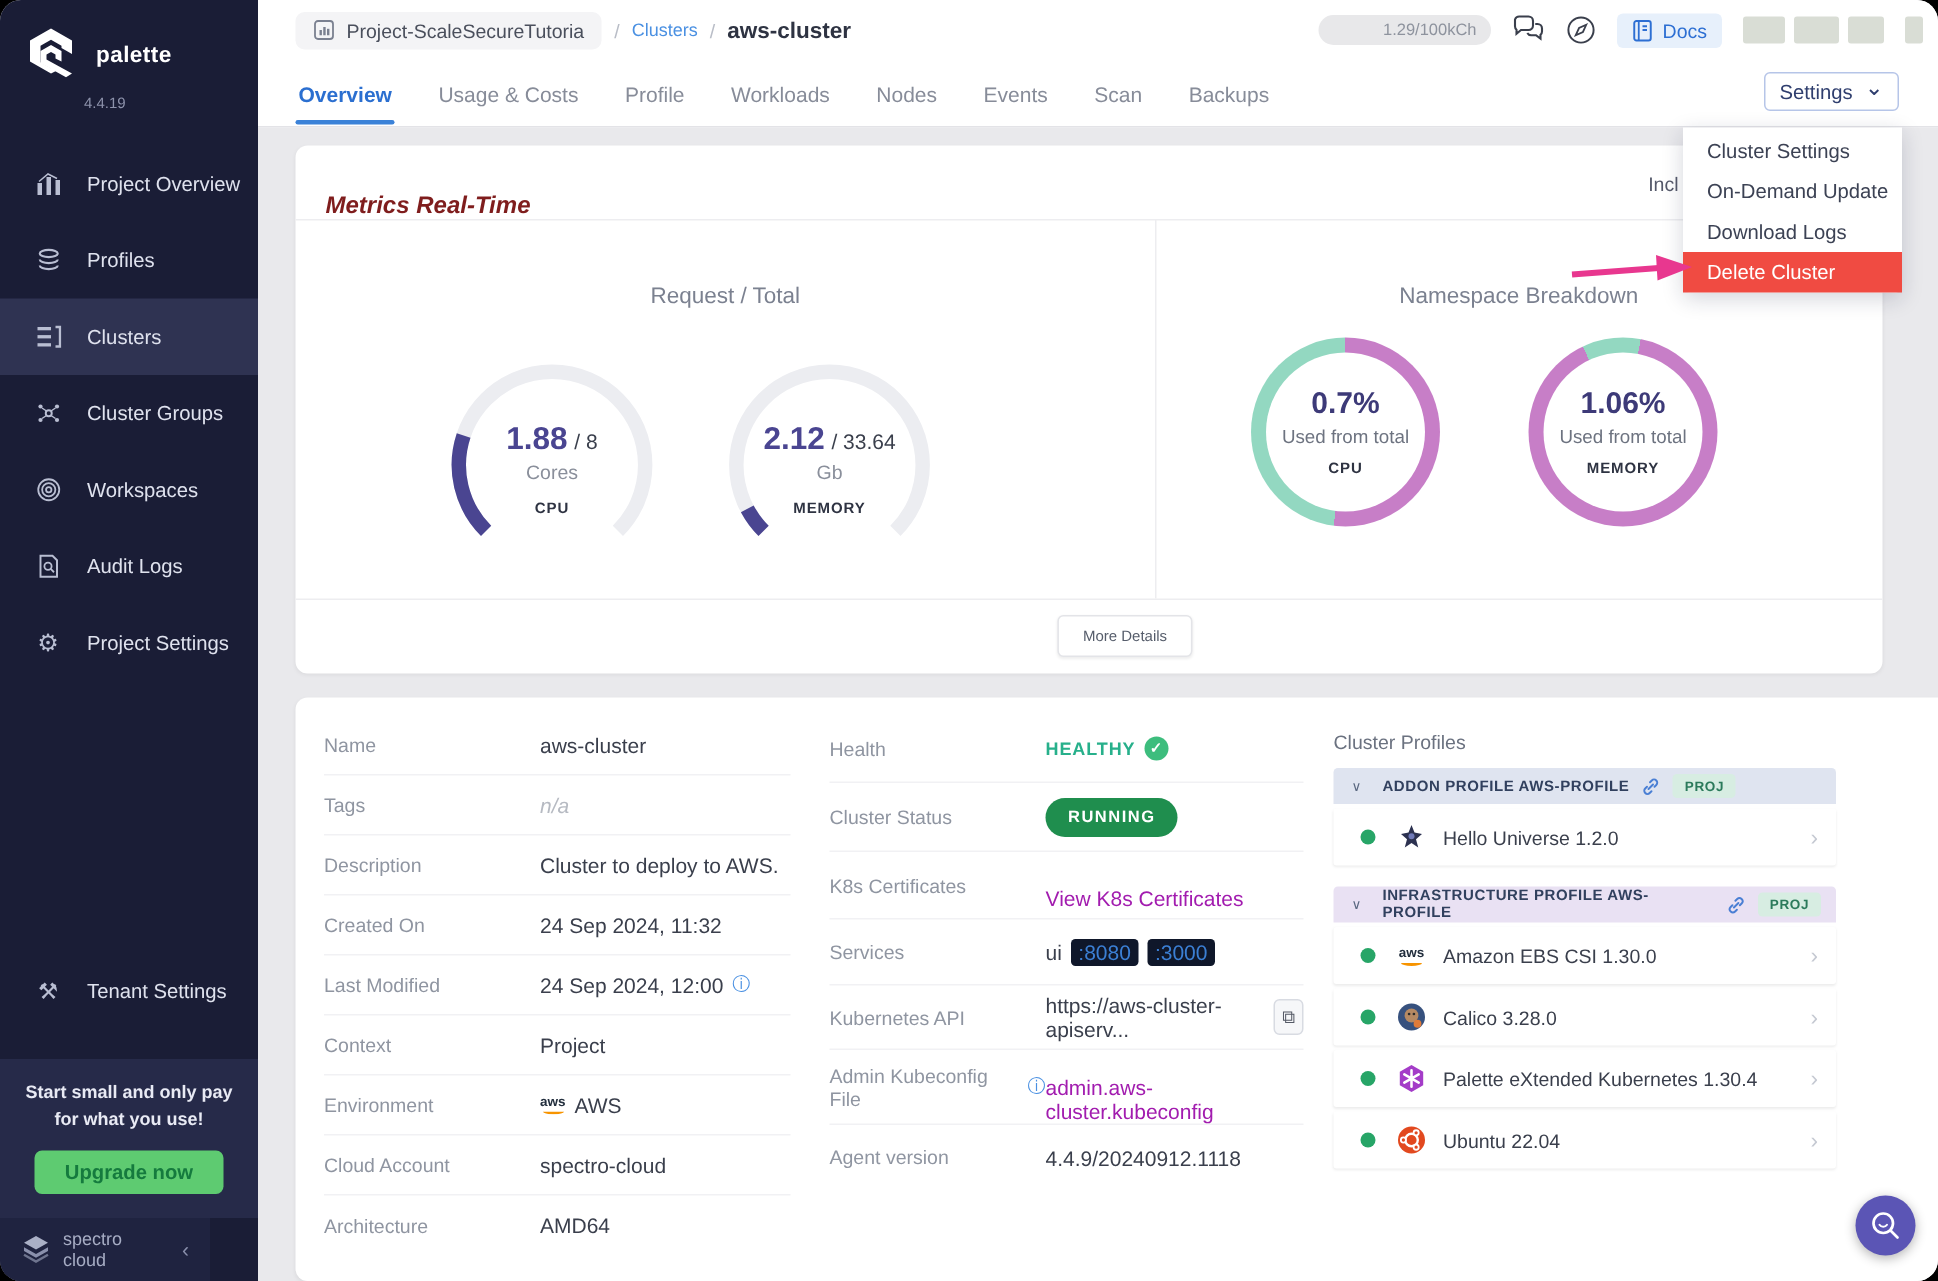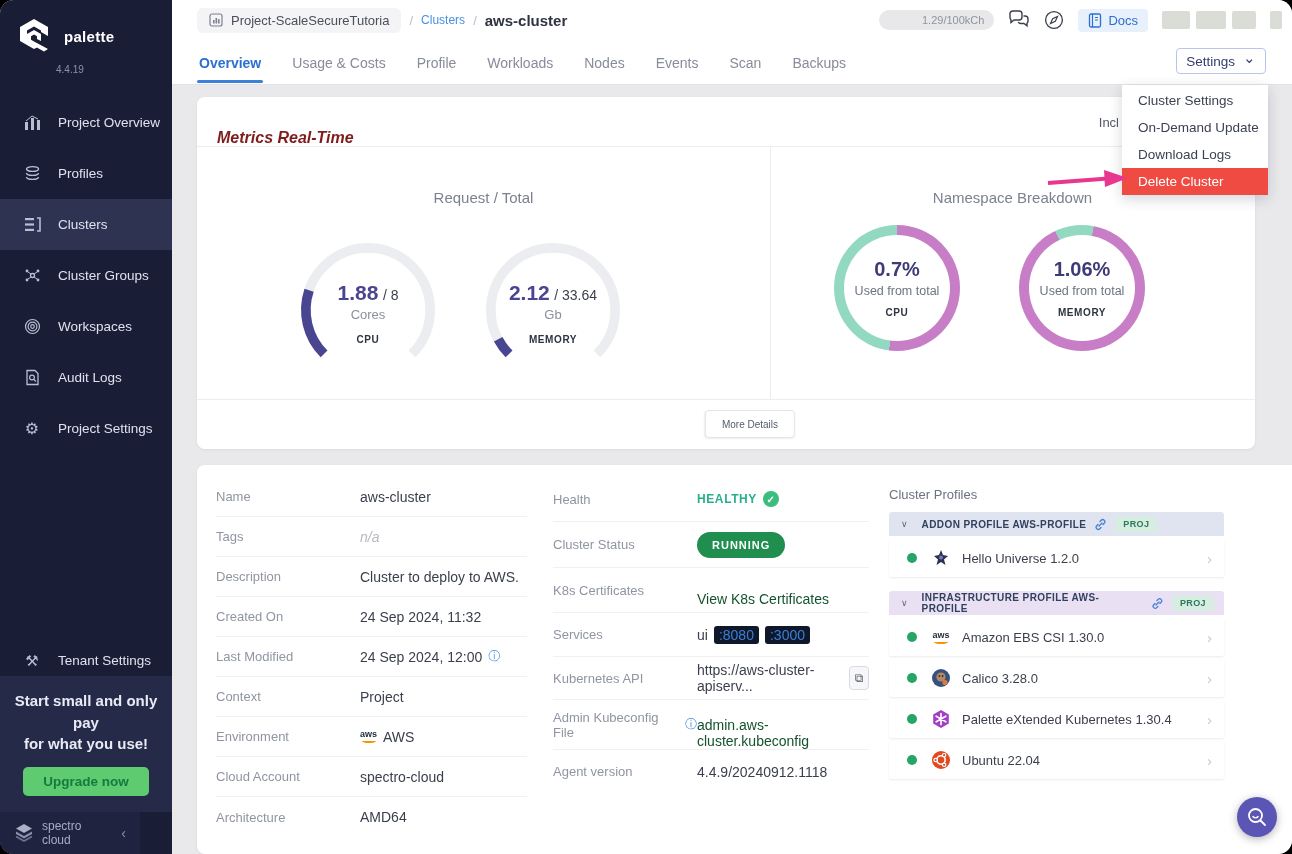--- a/index.html
+++ b/index.html
@@ -11,21 +11,21 @@
   .logo-row { display:flex; align-items:center; gap:10px; padding:16px 0 0 14px; }
   .logo-mark { width:40px; height:40px; }
   .logo-text { font-size:15px; font-weight:bold; color:#fff; letter-spacing:.3px; }
   .version { padding:8px 0 0 16px; font-size:10px; color:#8d92ab;margin-left:40px; }
   .nav { margin-top:22px; }
   .nav-item { display:flex; align-items:center; gap:16px; height:51px; padding-left:22px; cursor:pointer; color:#dfe2ee; font-size:13.5px; }
   .nav-item .ic { width:20px; height:20px; display:flex; align-items:center; justify-content:center; color:#b9bed2; }
   .nav-item.active { background:#2f3352; }
   .tenant { position:absolute; left:0; bottom:168px; width:172px; }
   .promo { position:absolute; left:0; bottom:42px; width:172px; background:#262a49; padding:14px 10px 16px; text-align:center; }
-  .promo-line { font-size:15px; font-weight:bold; color:#e8eaf4; line-height:1.45; }
+  .promo-line { font-size:12px; font-weight:bold; color:#e8eaf4; line-height:1.45; }
   .upgrade-btn { margin-top:12px; background:#5ecb71; color:#157a3e; border:none; border-radius:5px; padding:7px 20px; font-size:13.5px; font-weight:bold; cursor:pointer; font-family:inherit; }
   .side-footer { position:absolute; left:0; bottom:0; width:140px; height:42px; background:#1f2340; display:flex; align-items:center; padding:0 14px; gap:8px; }
   .brand-name { font-size:12px; color:#a7adc4; flex:1; }
   .collapse { color:#8a90ac; font-size:14px; cursor:pointer; }
 
   
   .header { position:absolute; left:172px; top:0; width:1120px; height:85px; background:#fff; border-bottom:1px solid #e3e3e7; z-index:10; }
   .crumbs { position:absolute; left:25px; top:0; height:40px; display:flex; align-items:center; gap:8px; }
   .crumb-pill { display:flex; align-items:center; gap:8px; background:#f4f4f6; border-radius:6px; padding:5px 12px; font-size:13px; color:#4a4f5c; cursor:pointer; }
   .crumb-sep { color:#b9bdc7; font-size:13px; }
@@ -76,21 +76,21 @@
   
   .details-card { position:absolute; left:197px; top:465px; width:1253px; height:389px; background:#fff; border-radius:8px; box-shadow:0 1px 3px rgba(0,0,0,.06); }
   .col { position:absolute; top:12px; }
   .col-left { left:19px; width:311px; }
   .col-mid { left:356px; width:316px; }
   .drow { display:flex; align-items:center; min-height:40px; border-bottom:1px solid #f1f1f4; }
   .drow:last-child { border-bottom:none; }
   .dlabel { width:144px; font-size:13px; color:#8f95a1; flex-shrink:0; display:flex; align-items:center; gap:5px; }
   .dvalue { font-size:14px; color:#3a3f4c; display:flex; align-items:center; gap:6px; }
   .muted-italic { color:#b6bac2; font-style:italic; }
-  .link { color:#14532d; cursor:pointer;margin-top:17px; }
+  .link { color:#a21caf; cursor:pointer;margin-top:17px; }
   .info-i { color:#4a90e2; font-size:12px; cursor:pointer; }
   .healthy { color:#27b08b; font-weight:bold; font-size:12px; letter-spacing:.6px; display:flex; align-items:center; gap:6px; }
   .check-circle { width:16px; height:16px; border-radius:50%; background:#3dbd7d; color:#fff; font-size:10px; display:flex; align-items:center; justify-content:center; }
   .running-pill { background:#1f8e4e; color:#fff; font-size:11px; font-weight:bold; letter-spacing:1px; border-radius:14px; padding:7px 15px; cursor:default; }
   .port-pill { background:#0f172a; border-radius:3px; padding:1px 5px; color:#3b7fd4; cursor:pointer;text-align:center; }
   .copy-btn { width:24px; height:24px; border:1px solid #d8dbe2; background:#f6f7f9; border-radius:4px; display:flex; align-items:center; justify-content:center; color:#555a66; font-size:12px; cursor:pointer; margin-left:6px; }
   .aws-mini { display:inline-flex; flex-direction:column; align-items:center; line-height:1; }
   .aws-word { font-size:9px; font-weight:bold; color:#232f3e; }
   .aws-smile { width:14px; height:4px; border-bottom:2px solid #f79400; border-radius:0 0 60% 60%; }
 

